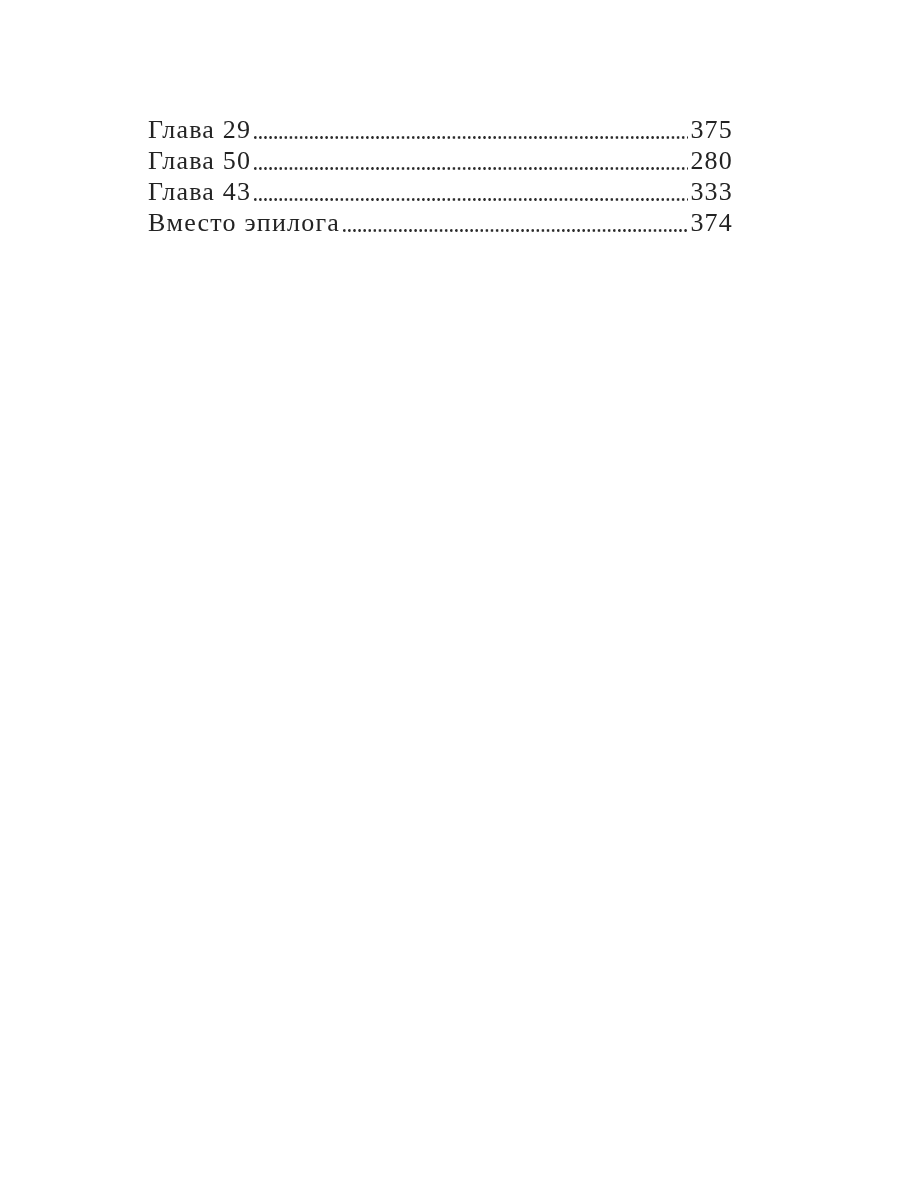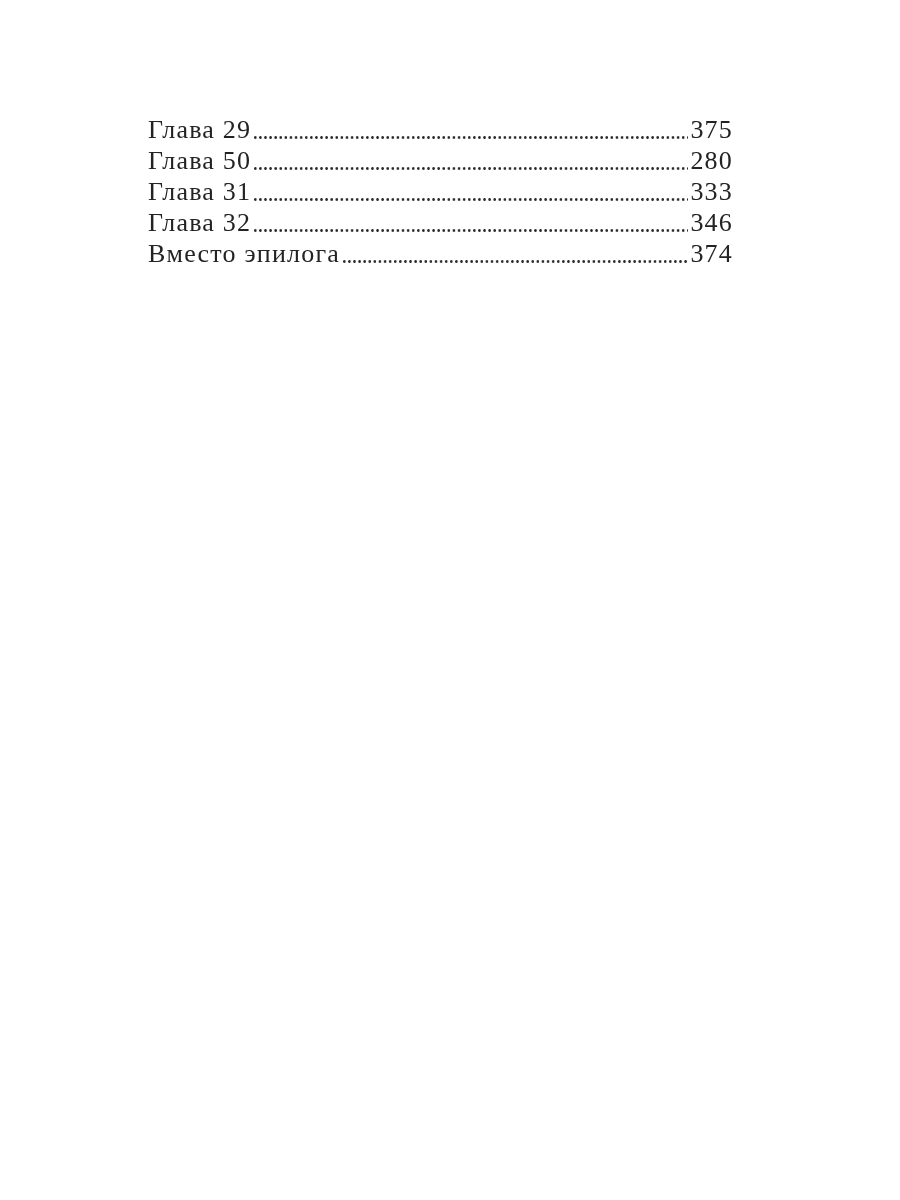--- a/index.html
+++ b/index.html
@@ -60,30 +60,25 @@
     <span class="toc-page">375</span>
   </div>
 
   <div class="toc-row">
     <span class="toc-label">Глава 50</span>
     <span class="leader"></span>
     <span class="toc-page">280</span>
   </div>
 
   <div class="toc-row">
-    <span class="toc-label">Глава 31</span>
+    <span class="toc-label">Глава 43</span>
     <span class="leader"></span>
     <span class="toc-page">333</span>
   </div>
 
-  <div class="toc-row">
-    <span class="toc-label">Глава 32</span>
-    <span class="leader"></span>
-    <span class="toc-page">346</span>
-  </div>
 
 
   <div class="toc-row">
     <span class="toc-label">Вместо эпилога</span>
     <span class="leader"></span>
     <span class="toc-page">374</span>
   </div>
 </div>
 </div>
 

